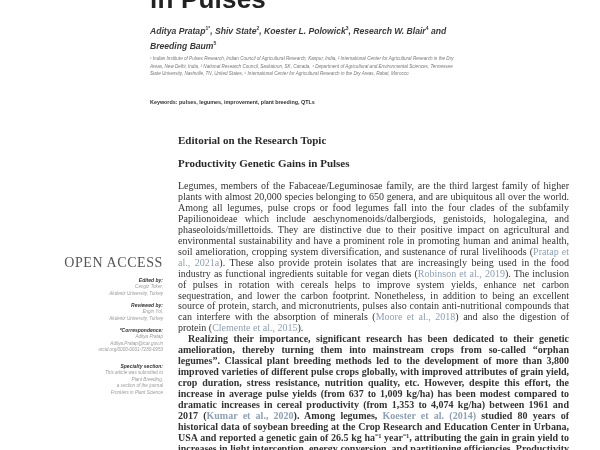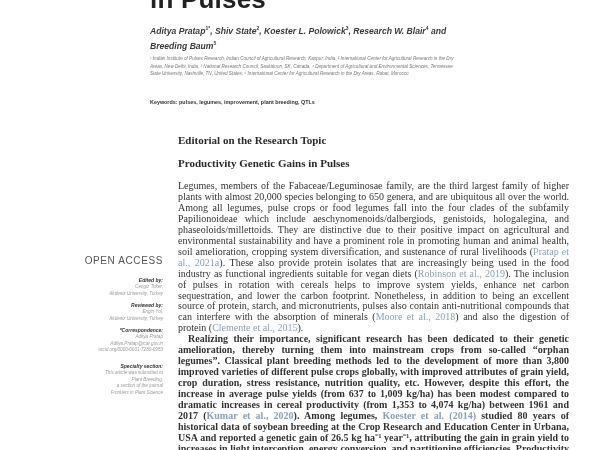--- a/index.html
+++ b/index.html
@@ -36,22 +36,22 @@
     font-size:10px; line-height:10.95px; text-align:justify; color:#333;
   }
   .body-text p { margin:0; }
   .body-text p + p { text-indent:10px;font-weight:bold; }
   .cite { color:#8ea0b6; }
   .sidebar {
     position:absolute; left:0; top:255px; width:163px; text-align:right;
     font-family:"Liberation Sans", sans-serif; color:#888;
   }
   .oa {
-    position:absolute; right:0; top:0; font-family:Liberation Sans, sans-serif;
-    font-size:10px; letter-spacing:0.6px; color:#555; white-space:nowrap;text-align:right;
+    position:absolute; right:0; top:0; font-family:Liberation Serif, serif;
+    font-size:14px; letter-spacing:0.6px; color:#555; white-space:nowrap;text-align:right;
   }
   .sb-block { position:absolute; right:0; width:163px; font-size:4.6px; line-height:6.8px; }
   .sb-label { font-weight:bold; font-style:italic; color:#333; font-size:5px; }
   .sb-line { color:#999; font-style:italic; }
 </style>
 </head>
 <body>
 
 <h1 class="title">in Pulses</h1>
 

